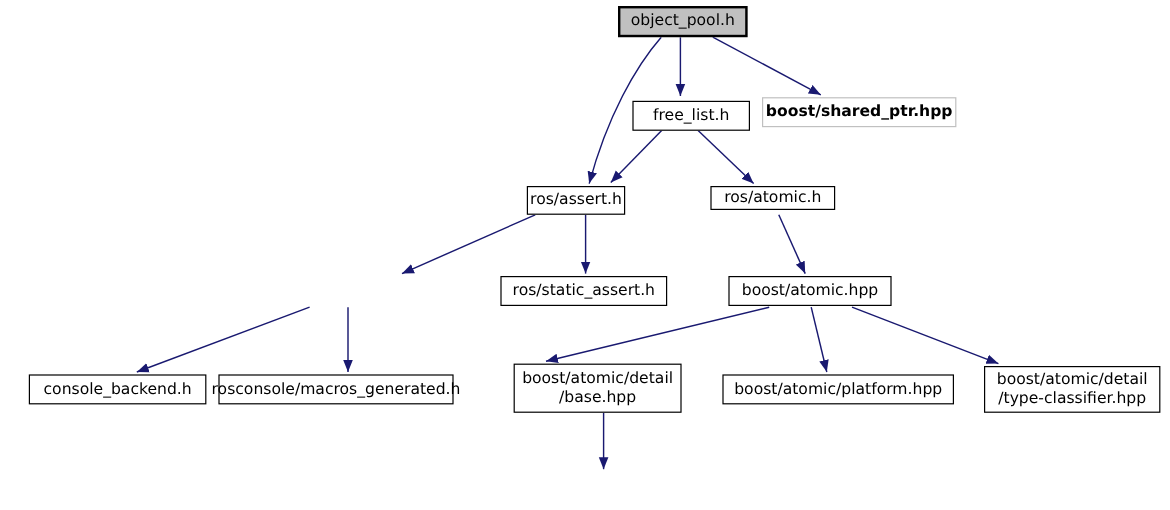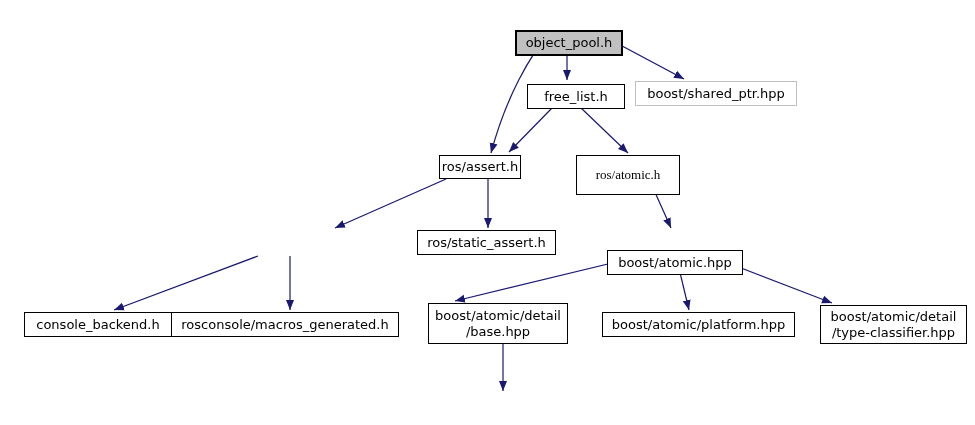--- a/index.html
+++ b/index.html
@@ -69,28 +69,28 @@
     <path class="edge" marker-end="url(#arrow)" d="M488,179 L488,228"></path>
     <path class="edge" marker-end="url(#arrow)" d="M649,179 L671,228"></path>
     <path class="edge" marker-end="url(#arrow)" d="M258,256 L114,310"></path>
     <path class="edge" marker-end="url(#arrow)" d="M290,256 L290,310"></path>
     <path class="edge" marker-end="url(#arrow)" d="M641,256 L455,301"></path>
     <path class="edge" marker-end="url(#arrow)" d="M676,256 L689,310"></path>
     <path class="edge" marker-end="url(#arrow)" d="M710,256 L832,303"></path>
     <path class="edge" marker-end="url(#arrow)" d="M503,344 L503,391"></path>
   </svg>
 
-  <div class="node root" style="left:515px; top:5px;  width:108px; height:26px;margin-top:25px;">object_pool.h</div>
+  <div class="node root" style="left:515px; top:5px;  width:108px; height:26px;">object_pool.h</div>
   <div class="node" style="left:527px; top:84px; width:98px;  height:25px;">free_list.h</div>
-  <div class="node external" style="left:635px; top:81px; width:162px; height:25px;">boost/shared_ptr.hpp</div>
+  <div class="node external" style="left:635px; top:81px; width:162px; height:25px;font-weight:bold;">boost/shared_ptr.hpp</div>
   <div class="node" style="left:439px; top:155px; width:82px;  height:24px;">ros/assert.h</div>
-  <div class="node" style="left:576px; top:155px; width:104px; height:40px;font-family:Liberation Serif, serif;">ros/atomic.h</div>
+  <div class="node" style="left:592px; top:155px; width:104px; height:20px;">ros/atomic.h</div>
   <div class="node" style="left:417px; top:230px; width:139px; height:25px;">ros/static_assert.h</div>
-  <div class="node" style="left:607px; top:230px; width:136px; height:25px;margin-top:20px;">boost/atomic.hpp</div>
+  <div class="node" style="left:607px; top:230px; width:136px; height:25px;">boost/atomic.hpp</div>
   <div class="node" style="left:4px;   top:312px; width:148px; height:25px;margin-left:20px;">console_backend.h</div>
-  <div class="node" style="left:171px; top:312px; width:228px; height:25px;">rosconsole/macros_generated.h</div>
+  <div class="node" style="left:182px; top:312px; width:196px; height:25px;">rosconsole/macros_generated.h</div>
   <div class="node" style="left:428px; top:303px; width:140px; height:41px;">boost/atomic/detail
 /base.hpp</div>
   <div class="node" style="left:602px; top:312px; width:193px; height:25px;">boost/atomic/platform.hpp</div>
   <div class="node" style="left:820px; top:305px; width:147px; height:39px;">boost/atomic/detail
 /type-classifier.hpp</div>
 
 </div>
 
 </body></html>

